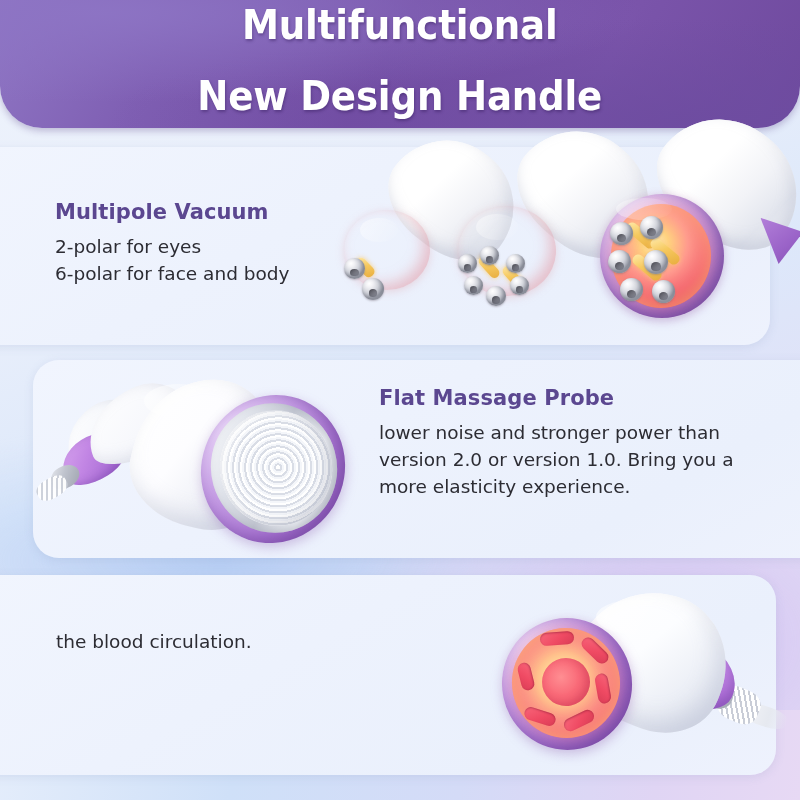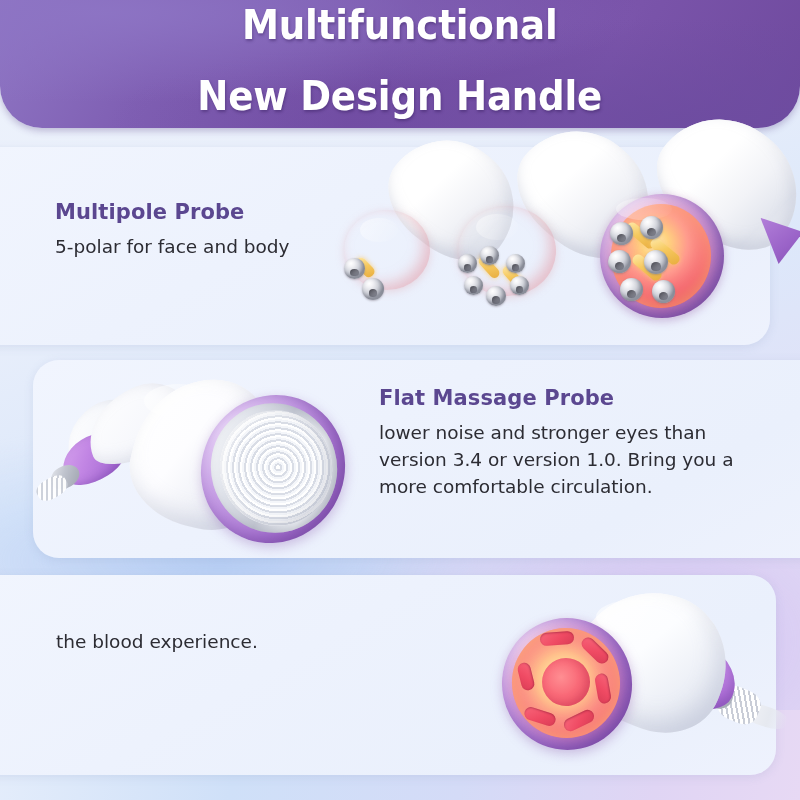--- a/index.html
+++ b/index.html
@@ -473,44 +473,45 @@
       <div class="ball" style="left:310px; top:66px; width:23px; height:23px;"></div>
       <div class="ball" style="left:278px; top:100px; width:23px; height:23px;"></div>
       <div class="ball" style="left:314px; top:100px; width:24px; height:24px;"></div>
       <div class="ball" style="left:290px; top:128px; width:23px; height:23px;"></div>
       <div class="ball" style="left:322px; top:130px; width:23px; height:23px;"></div>
       <div class="gloss" style="left:286px; top:48px; width:56px; height:22px; opacity:0.5;"></div>
     </div>
   </div>
 
   <div class="text-block" style="left:55px; top:200px; width:300px;">
-    <p class="probe-title">Multipole Probe</p>
-    <p class="probe-desc">5-polar for face and body</p>
+    <p class="probe-title">Multipole Vacuum</p>
+    <p class="probe-desc">2-polar for eyes</p>
+    <p class="probe-desc">6-polar for face and body</p>
   </div>
 
   <div class="card card-2"></div>
 
   <div class="art flat-group">
     <div class="fl-tailwhite"></div>
     <div class="fl-tailpurple"></div>
     <div class="fl-collar"></div>
     <div class="fl-strain"></div>
     <div class="fl-neck"></div>
     <div class="fl-body"></div>
     <div class="fl-rim"></div>
     <div class="fl-silverband"></div>
     <div class="fl-face"></div>
     <div class="gloss" style="left:96px; top:14px; width:70px; height:34px; opacity:0.75;"></div>
   </div>
 
   <div class="text-block" style="left:379px; top:386px; width:360px;">
     <p class="probe-title">Flat Massage Probe</p>
-    <p class="probe-desc">lower noise and stronger eyes than</p>
-    <p class="probe-desc">version 3.4 or version 1.0. Bring you a</p>
-    <p class="probe-desc">more comfortable circulation.</p>
+    <p class="probe-desc">lower noise and stronger power than</p>
+    <p class="probe-desc">version 2.0 or version 1.0. Bring you a</p>
+    <p class="probe-desc">more elasticity experience.</p>
   </div>
 
   <div class="card card-3"></div>
 
   <div class="art vac-group">
     <div class="vc-cord"></div>
     <div class="vc-strain"></div>
     <div class="vc-collar"></div>
     <div class="vc-tailpurple"></div>
     <div class="vc-body"></div>
@@ -520,16 +521,16 @@
     <div class="vc-slot" style="left:72px; top:44px; width:34px; height:13px; transform:rotate(-4deg);"></div>
     <div class="vc-slot" style="left:111px; top:56px; width:32px; height:13px; transform:rotate(44deg);"></div>
     <div class="vc-slot" style="left:120px; top:94px; width:30px; height:13px; transform:rotate(80deg);"></div>
     <div class="vc-slot" style="left:95px; top:126px; width:32px; height:13px; transform:rotate(-26deg);"></div>
     <div class="vc-slot" style="left:56px; top:122px; width:32px; height:13px; transform:rotate(18deg);"></div>
     <div class="vc-slot" style="left:44px; top:82px; width:28px; height:13px; transform:rotate(76deg);"></div>
     <div class="gloss" style="left:128px; top:12px; width:76px; height:34px; opacity:0.75;"></div>
   </div>
 
   <div class="text-block" style="left:56px; top:628px; width:400px;">
-    <p class="probe-desc">the blood experience.</p>
+    <p class="probe-desc">the blood circulation.</p>
   </div>
 
 </div>
 
 </body></html>

